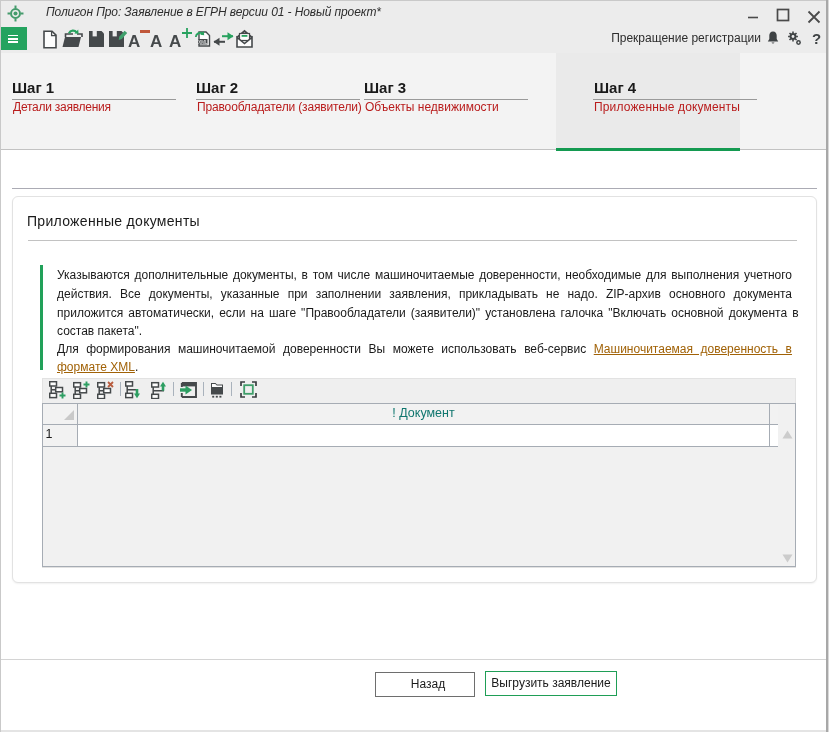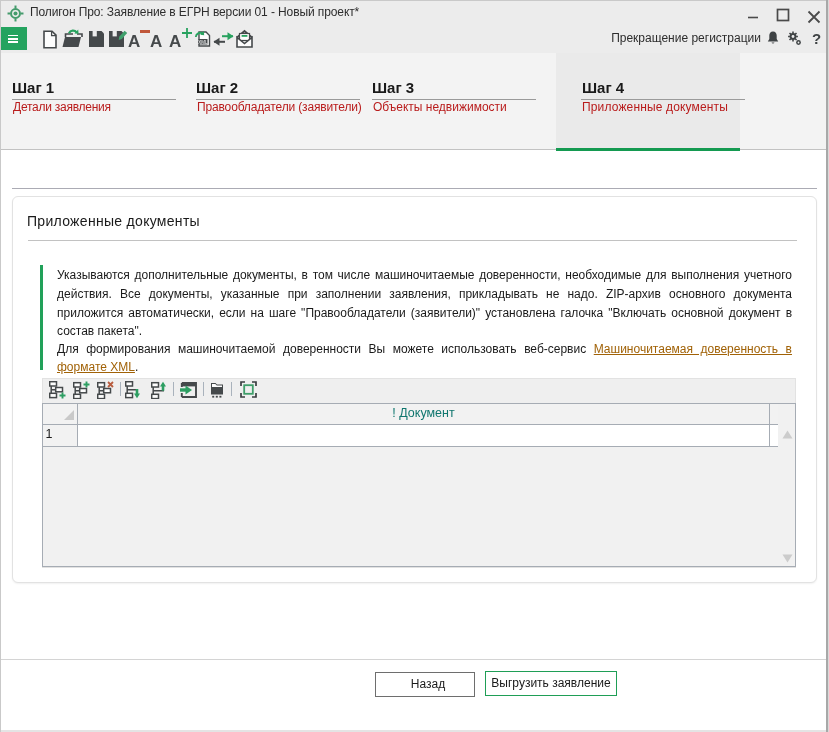--- a/index.html
+++ b/index.html
@@ -1,21 +1,21 @@
 <!DOCTYPE html>
 <html><head>
 <meta charset="utf-8">
 <style>
   html,body{margin:0;padding:0;}
   body{width:829px;height:732px;overflow:hidden;font-family:"Liberation Sans",sans-serif;}
   #win{position:absolute;left:0;top:0;width:829px;height:732px;background:#fff;overflow:hidden;}
   .abs{position:absolute;}
   
   #titlebar{left:0;top:1px;width:829px;height:26px;background:#ececec;}
-  #title-text{left:30px;top:5px;font-size:12px;letter-spacing:-0.1px;color:#2d2d2d;white-space:nowrap;}
+  #title-text{left:46px;top:5px;font-size:12px;letter-spacing:-0.1px;color:#2d2d2d;white-space:nowrap;font-style:italic;}
   
   .winbtn{top:6px;width:16px;height:16px;color:#4a4a4a;}
   
   #toolbar{left:0;top:27px;width:829px;height:26px;background:#ececec;}
   #hamb{left:1px;top:27px;width:26px;height:23px;background:#24a35f;}
   #hamb div{position:absolute;left:7px;width:10px;height:1.7px;background:#fff;}
   #right-tools{left:auto;right:68px;top:31px;font-size:12px;color:#2d2d2d;white-space:nowrap;}
   
   #tabstrip{left:0;top:53px;width:829px;height:97px;background:#f3f3f3;border-bottom:1px solid #c2c2c2;box-sizing:border-box;}
   .tab{top:53px;height:96px;width:184px;}
@@ -175,42 +175,42 @@
   <div class="abs tab" style="left:0px;">
     <div class="t1">Шаг 1</div>
       <div class="tline"></div>
       <div class="t2" style="letter-spacing:-0.25px;">Детали заявления</div>
   </div>
   <div class="abs tab" style="left:184px;">
     <div class="t1">Шаг 2</div>
       <div class="tline"></div>
       <div class="t2" style="letter-spacing:-0.15px;">Правообладатели (заявители)</div>
   </div>
-  <div class="abs tab" style="left:360px;">
+  <div class="abs tab" style="left:352px;">
     <div class="t1">Шаг 3</div>
       <div class="tline"></div>
       <div class="t2">Объекты недвижимости</div>
   </div>
-  <div class="abs tab" style="left:572px;">
+  <div class="abs tab" style="left:584px;">
     <div class="t1" style="left:10px;">Шаг 4</div>
       <div class="tline" style="left:9px;"></div>
       <div class="t2" style="left:10px;letter-spacing:0.15px;">Приложенные документы</div>
   </div>
 
   <div id="sechdr-line" class="abs"></div>
 
   <div id="card" class="abs"></div>
   <div id="card-title" class="abs">Приложенные документы</div>
   <div id="card-line" class="abs"></div>
 
   <div id="info-border" class="abs"></div>
   <div id="info" class="abs">
     <div class="iline" id="l1" style="top:1.5px;word-spacing:1.37px;">Указываются дополнительные документы, в том числе машиночитаемые доверенности, необходимые для выполнения учетного</div>
     <div class="iline" id="l2" style="top:20.5px;word-spacing:4.79px;">действия. Все документы, указанные при заполнении заявления, прикладывать не надо. ZIP-архив основного документа</div>
-    <div class="iline" id="l3" style="top:39.5px;word-spacing:1.73px;">приложится автоматически, если на шаге "Правообладатели (заявители)" установлена галочка "Включать основной документ в</div>
+    <div class="iline" id="l3" style="top:39.5px;word-spacing:1.73px;">приложится автоматически, если на шаге "Правообладатели (заявители)" установлена галочка "Включать основной документа в</div>
     <div class="iline" id="l4" style="top:57.5px;">состав пакета".</div>
     <div class="iline" id="l5" style="top:75.5px;word-spacing:4.17px;">Для формирования машиночитаемой доверенности Вы можете использовать веб-сервис <a class="green">Машиночитаемая доверенность в</a></div>
     <div class="iline" id="l6" style="top:93.5px;"><a class="green">формате XML</a>.</div>
   </div>
 
   <div id="tpanel" class="abs"></div>
   <div id="grid" class="abs"></div>
   <div class="abs" style="left:0px;top:0px;">
 
     <svg class="abs" style="left:49px;top:381px" width="17" height="18" viewBox="0 0 17 18">

